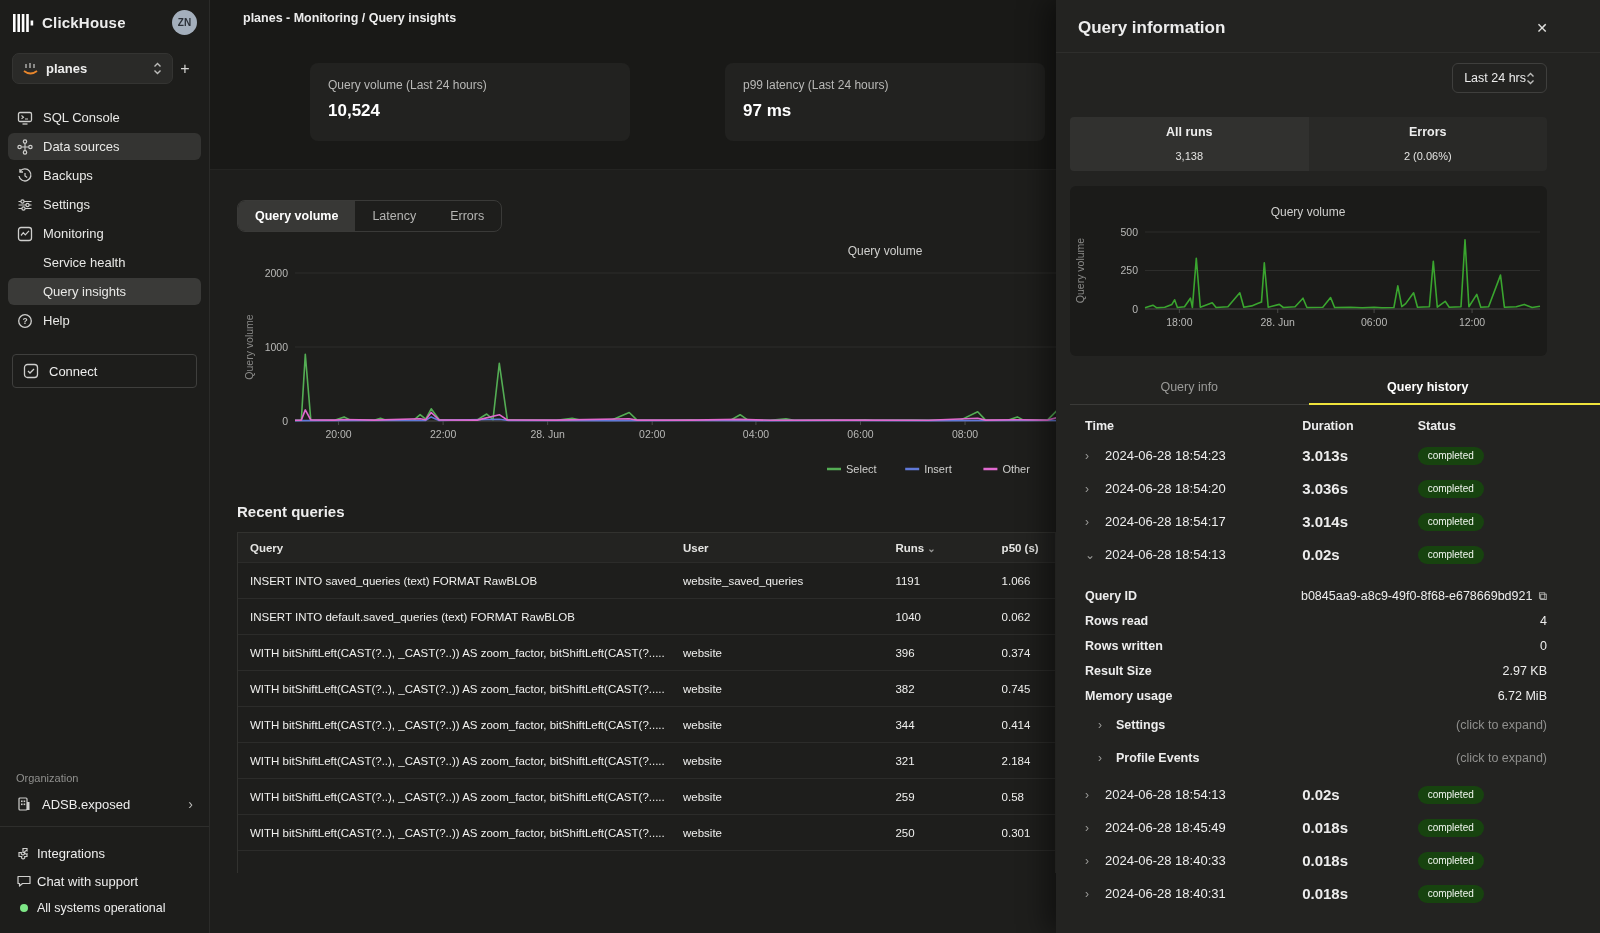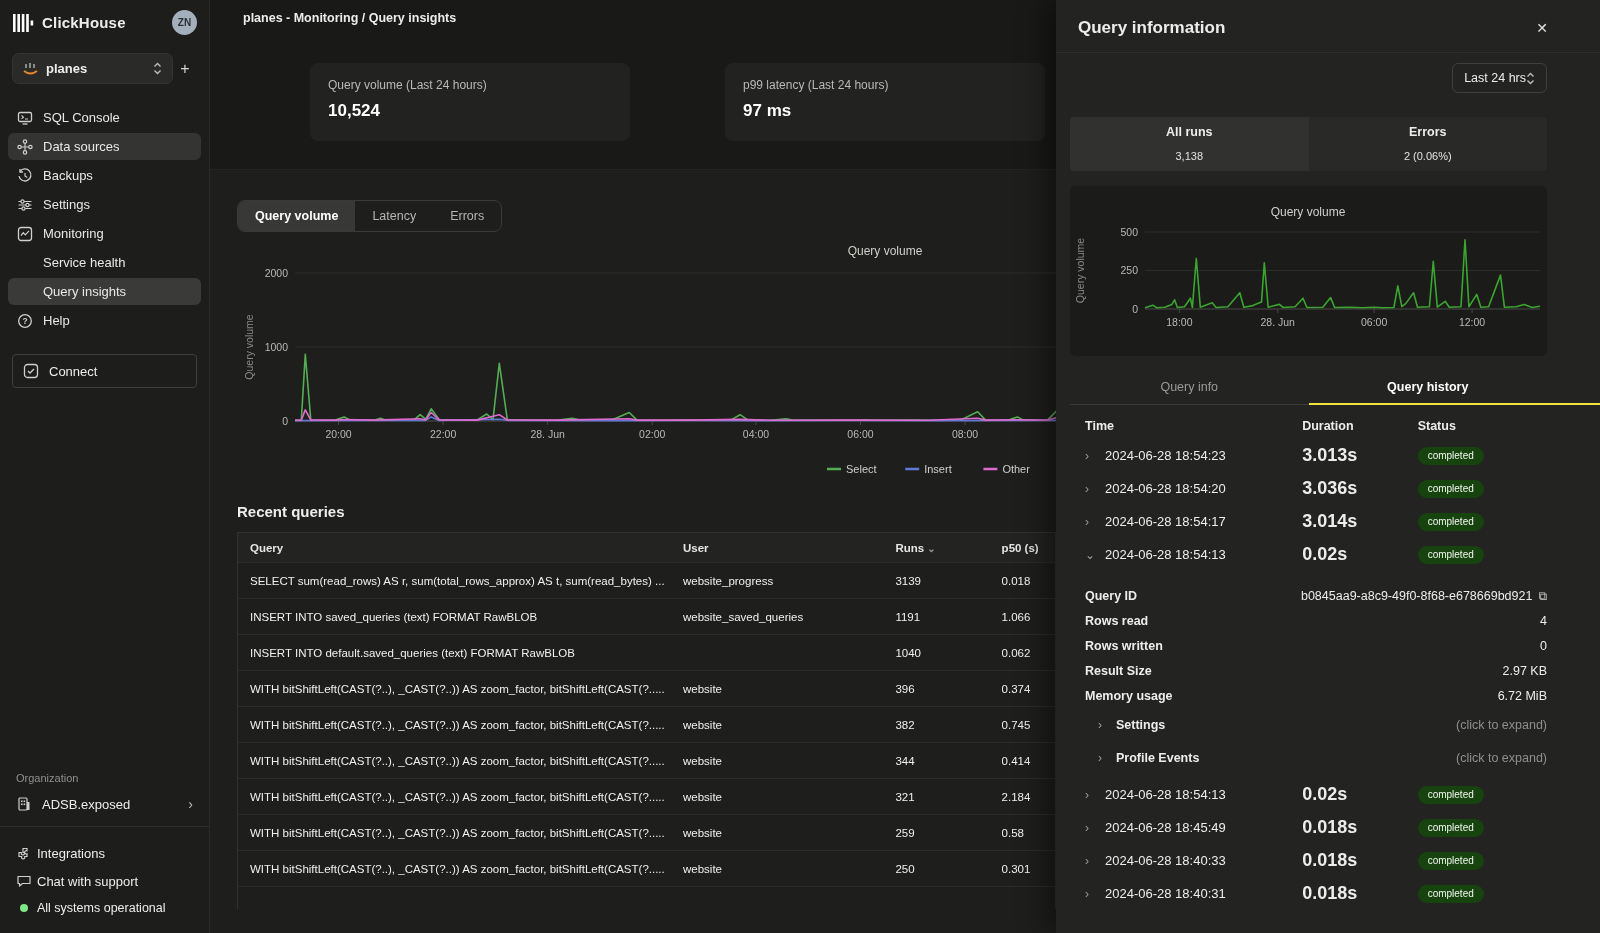--- a/index.html
+++ b/index.html
@@ -71,21 +71,21 @@
   .st-value { font-size:11px; margin-top:11px; color:#e3e3e1; }
   .mini-card { margin-top:15px; background:#1b1b19; border-radius:6px; height:170px; }
   .info-tabs { margin-top:16px; display:flex; border-bottom:1px solid #3a3a38; }
   .info-tab { flex:1; text-align:center; padding:8px 0 10px 0; font-size:12.5px; color:#9a9a98; cursor:pointer; position:relative; }
   .info-tab.active { color:#fff; font-weight:bold; }
   .info-tab.active::after { content:""; position:absolute; left:0; right:-53px; bottom:-1px; height:2px; background:#efe33c; }
   .hist-head { display:grid; grid-template-columns:47% 25% 28%; padding:14px 0 6px 15px; font-size:12.5px; font-weight:bold; }
   .hist-row { display:grid; grid-template-columns:47% 25% 28%; align-items:center; height:33px; padding-left:15px; font-size:13px; cursor:pointer; }
   .hist-time { display:flex; align-items:center; gap:12px; font-weight:500; }
   .hist-chev { color:#9a9a98; font-size:12px; width:8px; }
-  .hist-dur { font-size:18px; font-weight:bold; }
+  .hist-dur { font-size:15px; font-weight:bold; }
   .pill { display:inline-block; background:#17430f; color:#f2f7f0; font-size:10px; padding:3px 10px 4px 10px; border-radius:9px; }
   .details { padding:12px 0 4px 15px; }
   .d-row { display:flex; align-items:center; height:25px; }
   .d-label { font-size:12.5px; font-weight:bold; }
   .d-value { margin-left:auto; font-size:12.5px; display:flex; align-items:flex-start; gap:6px; }
   .copy-icon { color:#cfcfcd; font-size:12px; cursor:pointer; }
   .d-exp { display:flex; align-items:center; height:33px; gap:10px; padding-left:13px; cursor:pointer; }
   .d-exp .hint { margin-left:auto; color:#8f8f8d; font-size:12.5px; }
   .d-exp .xlabel { font-size:12.5px; font-weight:bold; }
 
@@ -310,26 +310,20 @@
 
       <div class="rq-table">
         <div class="rq-row rq-head">
           <div>Query</div>
           <div>User</div>
           <div><span>Runs</span> <span class="runs-sort">⌄</span></div>
           <div>p50 (s)</div>
         </div>
         <div id="rq-body">
             <div class="rq-row rq-body">
-              <div>SELECT sum(read_rows) AS r, sum(total_rows_approx) AS t, sum(read_bytes) ...</div>
-              <div>website_progress</div>
-              <div>3139</div>
-              <div>0.018</div>
-            </div>
-            <div class="rq-row rq-body">
               <div>INSERT INTO saved_queries (text) FORMAT RawBLOB</div>
               <div>website_saved_queries</div>
               <div>1191</div>
               <div>1.066</div>
             </div>
             <div class="rq-row rq-body">
               <div>INSERT INTO default.saved_queries (text) FORMAT RawBLOB</div>
               <div></div>
               <div>1040</div>
               <div>0.062</div>

